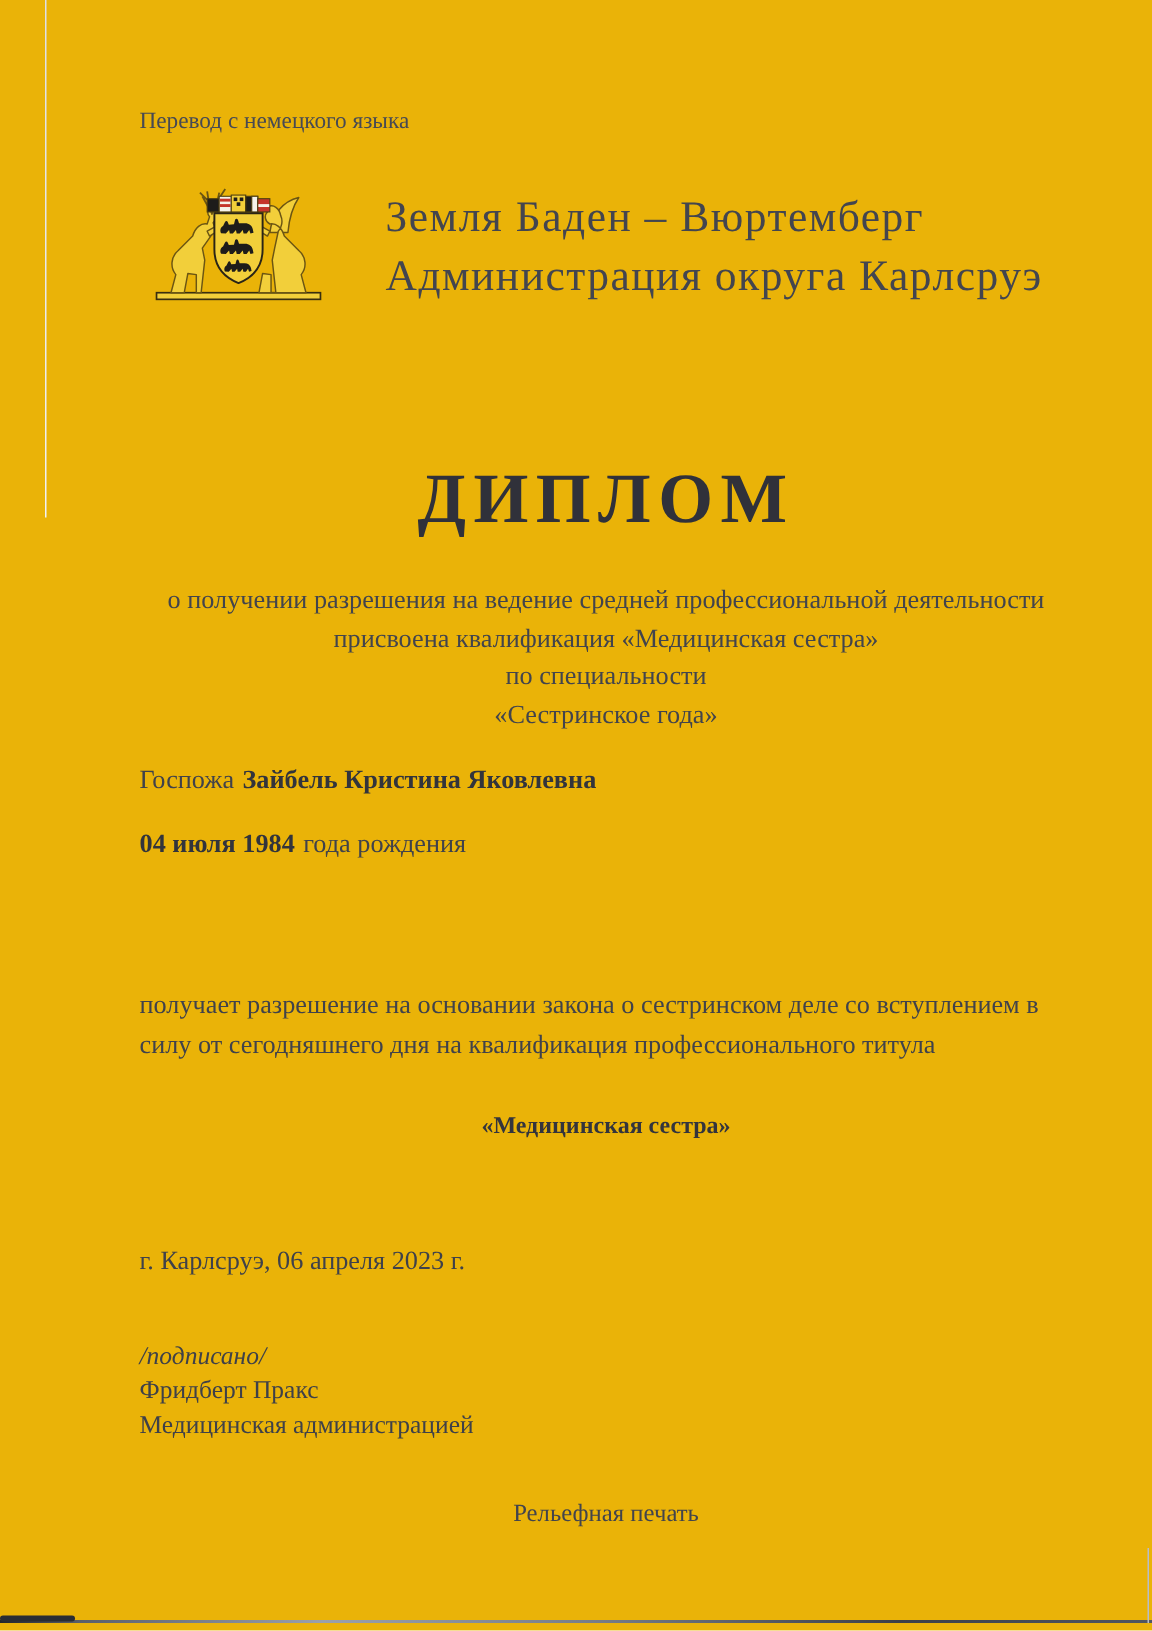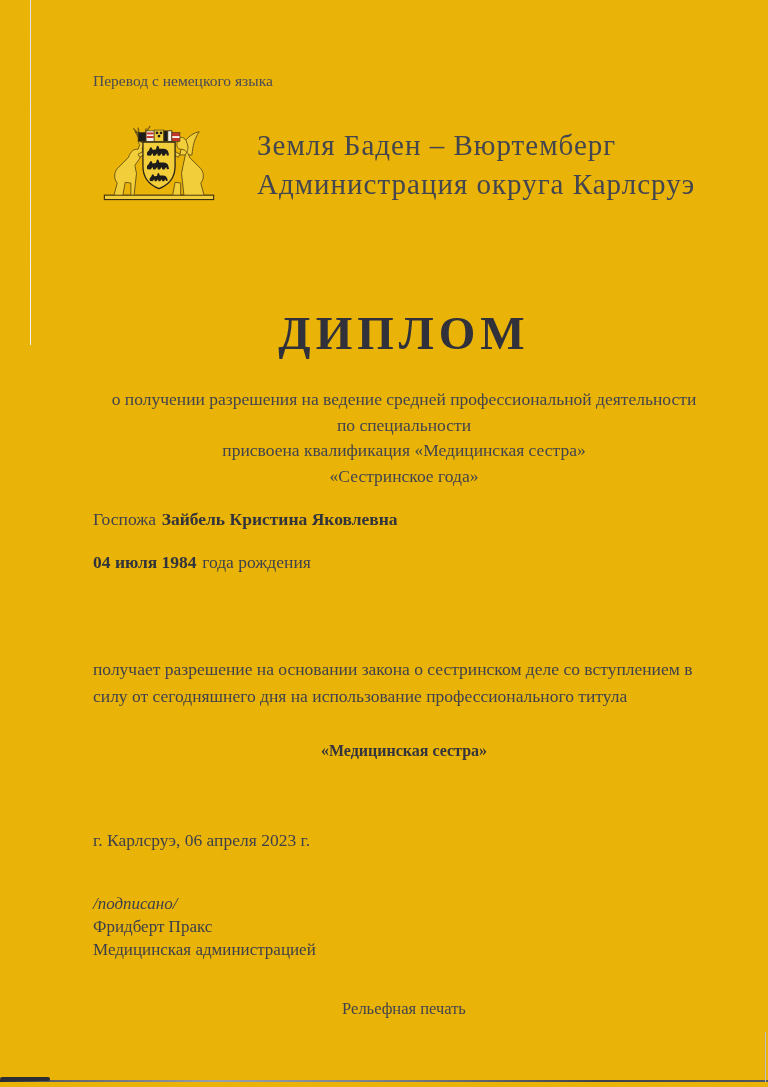--- a/index.html
+++ b/index.html
@@ -107,35 +107,35 @@
 
   <div class="header-text">
     <div>Земля Баден – Вюртемберг</div>
     <div>Администрация округа Карлсруэ</div>
   </div>
 
   <div class="centered-band title">ДИПЛОМ</div>
 
   <div class="centered-band subtitle">
     <div>о получении разрешения на ведение средней профессиональной деятельности</div>
+    <div>присвоена квалификация «Медицинская сестра»</div>
     <div>по специальности</div>
-    <div>присвоена квалификация «Медицинская сестра»</div>
     <div>«Сестринское года»</div>
   </div>
 
   <div class="body-line r1">
     <span>Госпожа</span><span class="gap"></span><b>Зайбель Кристина Яковлевна</b>
   </div>
   <div class="body-line r2">
     <b>04 июля 1984</b><span class="gap"></span><span>года рождения</span>
   </div>
 
   <div class="permission">
     <div>получает разрешение на основании закона о сестринском деле со вступлением в</div>
-    <div>силу от сегодняшнего дня на использование профессионального титула</div>
+    <div>силу от сегодняшнего дня на квалификация профессионального титула</div>
   </div>
 
   <div class="centered-band prof-title">
     <div>«Медицинская сестра»</div>
   </div>
 
   <div class="dateline">г. Карлсруэ, 06 апреля 2023 г.</div>
 
   <div class="signature">
     <div class="signed-marker">/подписано/</div>

